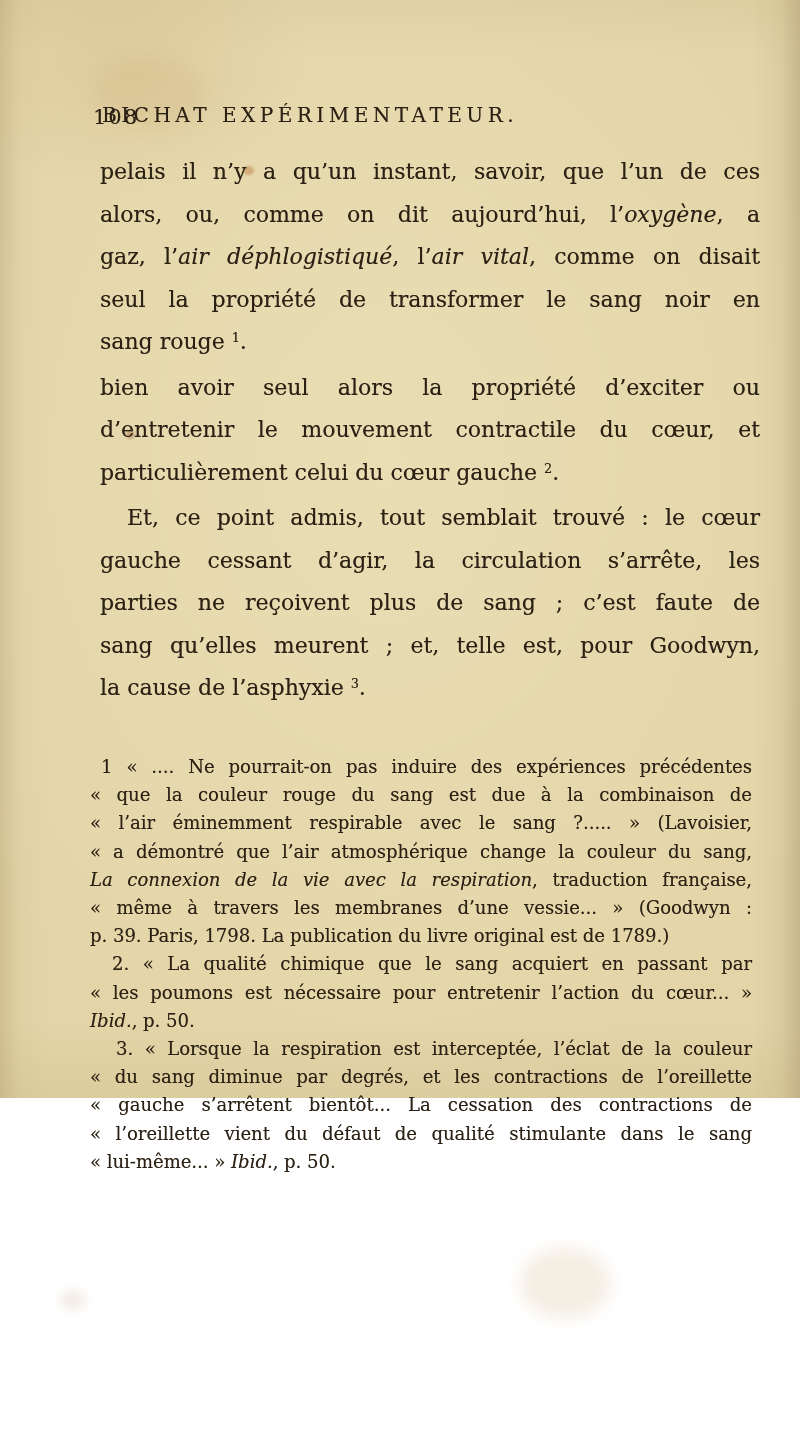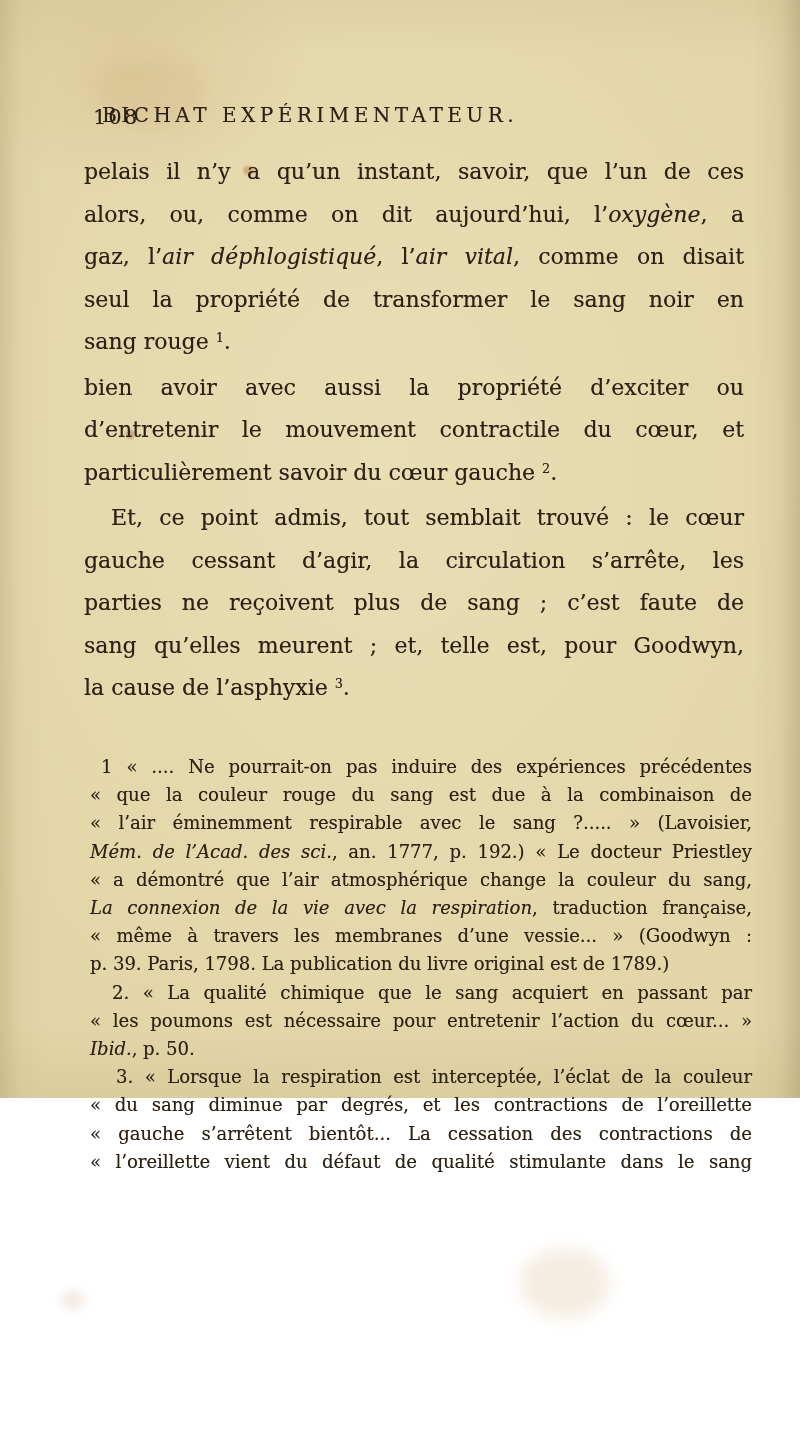--- a/index.html
+++ b/index.html
@@ -25,21 +25,21 @@
   .stain.s1 { left: 96px;  top: 58px;   width: 110px; height: 70px; background: rgba(198,162,108,0.16); filter: blur(9px); }
   .stain.s2 { left: 243px; top: 166px;  width: 11px;  height: 9px;  background: rgba(188,118,58,0.45);  filter: blur(1px); }
   .stain.s3 { left: 126px; top: 430px;  width: 9px;   height: 9px;  background: rgba(150,92,52,0.40);   filter: blur(1px); }
   .stain.s4 { left: 520px; top: 1248px; width: 90px;  height: 70px; background: rgba(196,156,96,0.18);  filter: blur(8px); }
   .stain.s5 { left: 60px;  top: 1290px; width: 26px;  height: 20px; background: rgba(180,130,80,0.14);  filter: blur(4px); }
 
   .running-head { position: absolute; left: 92px; top: 103px; width: 660px; height: 34px; }
   .pageno { position: absolute; left: 1px; top: 2px; font-size: 21px; letter-spacing: 2px; }
   .running-title { display: block; font-size: 20px; letter-spacing: 4.5px; padding-left: 10px; }
 
-  .body-text  { position: absolute; left: 84px; top: 151px; width: 660px; font-size: 22px; line-height: 42.5px; }
+  .body-text  { position: absolute; left: 100px; top: 151px; width: 660px; font-size: 22px; line-height: 42.5px; }
   .footnotes  { position: absolute; left: 90px; top: 753px; width: 662px; font-size: 18px; line-height: 28.2px; }
 
   .line { text-align: justify; text-align-last: justify; }
   .line.end { text-align-last: left; }
   .it  { font-style: italic; }
   .sup { font-size: 0.58em; position: relative; top: -0.52em; letter-spacing: 0; }
 </style>
 </head>
 <body>
 
@@ -55,41 +55,41 @@
     <span class="pageno">108</span>
     <span class="running-title">BICHAT EXPÉRIMENTATEUR.</span>
   </header>
 
   <main class="body-text">
       <div class="line"><span class="">pelais il n’y a qu’un instant, savoir, que l’un de ces</span></div>
       <div class="line"><span class="">alors, ou, comme on dit aujourd’hui, l’</span><span class="it ">oxygène</span><span class="">, a</span></div>
       <div class="line"><span class="">gaz, l’</span><span class="it ">air déphlogistiqué</span><span class="">, l’</span><span class="it ">air vital</span><span class="">, comme on disait</span></div>
       <div class="line"><span class="">seul la propriété de transformer le sang noir en</span></div>
       <div class="line end"><span class="">sang rouge </span><span class="sup">1</span><span class="">.</span></div>
-      <div class="line"><span class="">bien avoir avec aussi la propriété d’exciter ou</span></div>
+      <div class="line"><span class="">bien avoir seul alors la propriété d’exciter ou</span></div>
       <div class="line"><span class="">d’entretenir le mouvement contractile du cœur, et</span></div>
-      <div class="line end"><span class="">particulièrement savoir du cœur gauche </span><span class="sup">2</span><span class="">.</span></div>
+      <div class="line end"><span class="">particulièrement celui du cœur gauche </span><span class="sup">2</span><span class="">.</span></div>
       <div class="line" style="text-indent: 27px;"><span class="">Et, ce point admis, tout semblait trouvé : le cœur</span></div>
       <div class="line"><span class="">gauche cessant d’agir, la circulation s’arrête, les</span></div>
       <div class="line"><span class="">parties ne reçoivent plus de sang ; c’est faute de</span></div>
       <div class="line"><span class="">sang qu’elles meurent ; et, telle est, pour Goodwyn,</span></div>
       <div class="line end"><span class="">la cause de l’asphyxie </span><span class="sup">3</span><span class="">.</span></div>
     </main>
 
   <section class="footnotes">
       <div class="line" style="text-indent: 11px;"><span class="">1 « .... Ne pourrait-on pas induire des expériences précédentes</span></div>
       <div class="line"><span class="">« que la couleur rouge du sang est due à la combinaison de</span></div>
       <div class="line"><span class="">« l’air éminemment respirable avec le sang ?..... » (Lavoisier,</span></div>
-      <div class="line"><span class="it ">Mém. de l’Acad. des sci.</span><span class="">, an. 1777, p. 192.) « Le docteur Priestley</span></div>
       <div class="line"><span class="">« a démontré que l’air atmosphérique change la couleur du sang,</span></div>
       <div class="line"><span class="it ">La connexion de la vie avec la respiration</span><span class="">, traduction française,</span></div>
       <div class="line"><span class="">« même à travers les membranes d’une vessie... » (Goodwyn :</span></div>
       <div class="line end"><span class="">p. 39. Paris, 1798. La publication du livre original est de 1789.)</span></div>
       <div class="line" style="text-indent: 22px;"><span class="">2. « La qualité chimique que le sang acquiert en passant par</span></div>
       <div class="line"><span class="">« les poumons est nécessaire pour entretenir l’action du cœur... »</span></div>
       <div class="line end"><span class="it ">Ibid.</span><span class="">, p. 50.</span></div>
       <div class="line" style="text-indent: 26px;"><span class="">3. « Lorsque la respiration est interceptée, l’éclat de la couleur</span></div>
       <div class="line"><span class="">« du sang diminue par degrés, et les contractions de l’oreillette</span></div>
       <div class="line"><span class="">« gauche s’arrêtent bientôt... La cessation des contractions de</span></div>
       <div class="line"><span class="">« l’oreillette vient du défaut de qualité stimulante dans le sang</span></div>
+      <div class="line end"><span class="">« lui-même... » </span><span class="it ">Ibid.</span><span class="">, p. 50.</span></div>
     </section>
 
 </div>
 
 </body></html>

